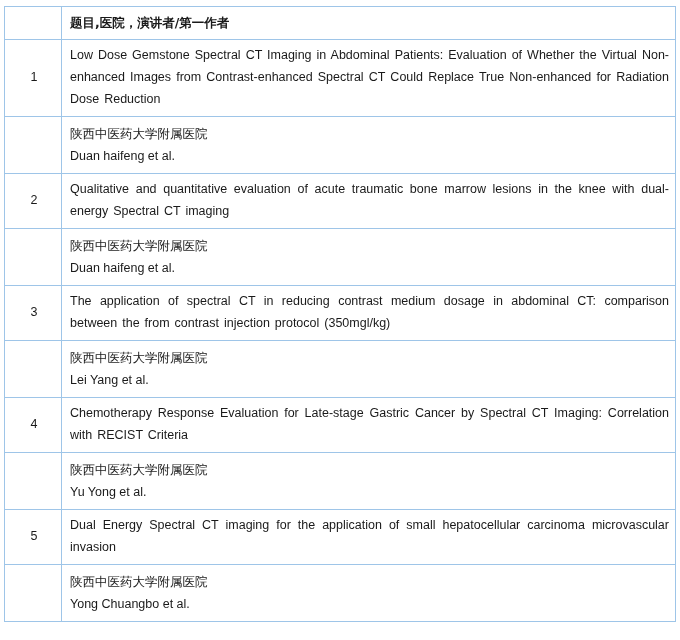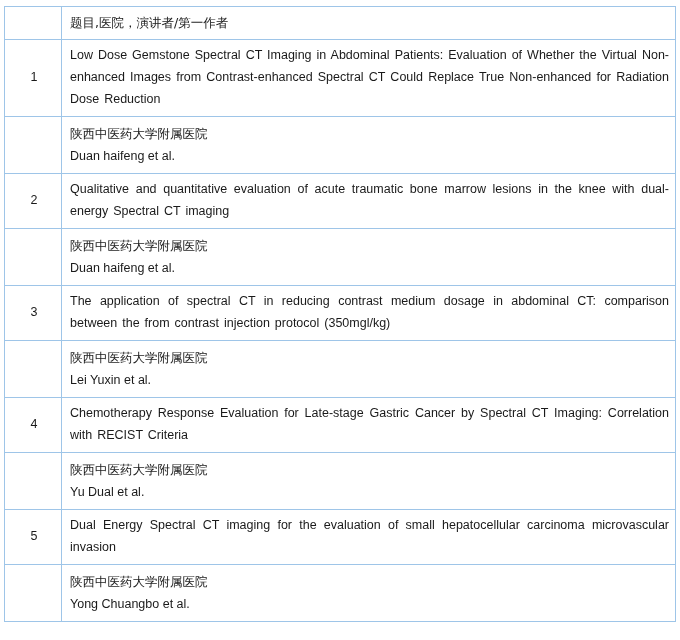--- a/index.html
+++ b/index.html
@@ -40,20 +40,21 @@
     color: #1a1a1a;
     padding: 5px 2px;
   }
   td.content-cell {
     text-align: justify;
     text-justify: inter-word;
   }
   td.header-cell {
     padding-top: 7px;
     padding-bottom: 7px;
+    font-weight: bold;
   }
   .title-text {
     display: block;
     word-spacing: 0.12em;
   }
   .affil-line {
     display: block;
     white-space: pre-line;
     line-height: 1.85;
   }
@@ -103,42 +104,42 @@
       <tr>
         <td class="idx-cell">3</td>
         <td class="content-cell">
             <span class="title-text">The application of spectral CT in reducing  contrast medium dosage in abdominal CT: comparison between the from contrast  injection protocol (350mgl/kg)</span>
           </td>
       </tr>
       <tr>
         <td class="idx-cell"></td>
         <td class="content-cell">
           <span class="affil-line cn">陕西中医药大学附属医院</span>
-          <span class="affil-line">Lei Yuxin et al.</span>
+          <span class="affil-line">Lei Yang et al.</span>
         </td>
       </tr>
 
       <tr>
         <td class="idx-cell">4</td>
         <td class="content-cell">
             <span class="title-text">Chemotherapy Response Evaluation for  Late-stage Gastric Cancer by Spectral CT Imaging: Correlation with RECIST  Criteria</span>
           </td>
       </tr>
       <tr>
         <td class="idx-cell"></td>
         <td class="content-cell">
           <span class="affil-line cn">陕西中医药大学附属医院</span>
-          <span class="affil-line">Yu Dual et al.</span>
+          <span class="affil-line">Yu Yong et al.</span>
         </td>
       </tr>
 
       <tr>
         <td class="idx-cell">5</td>
         <td class="content-cell">
-            <span class="title-text">Dual Energy Spectral CT imaging for the  evaluation of small hepatocellular carcinoma microvascular invasion</span>
+            <span class="title-text">Dual Energy Spectral CT imaging for the  application of small hepatocellular carcinoma microvascular invasion</span>
           </td>
       </tr>
       <tr>
         <td class="idx-cell"></td>
         <td class="content-cell">
           <span class="affil-line cn">陕西中医药大学附属医院</span>
           <span class="affil-line">Yong Chuangbo et al.</span>
         </td>
       </tr>
     </tbody>

